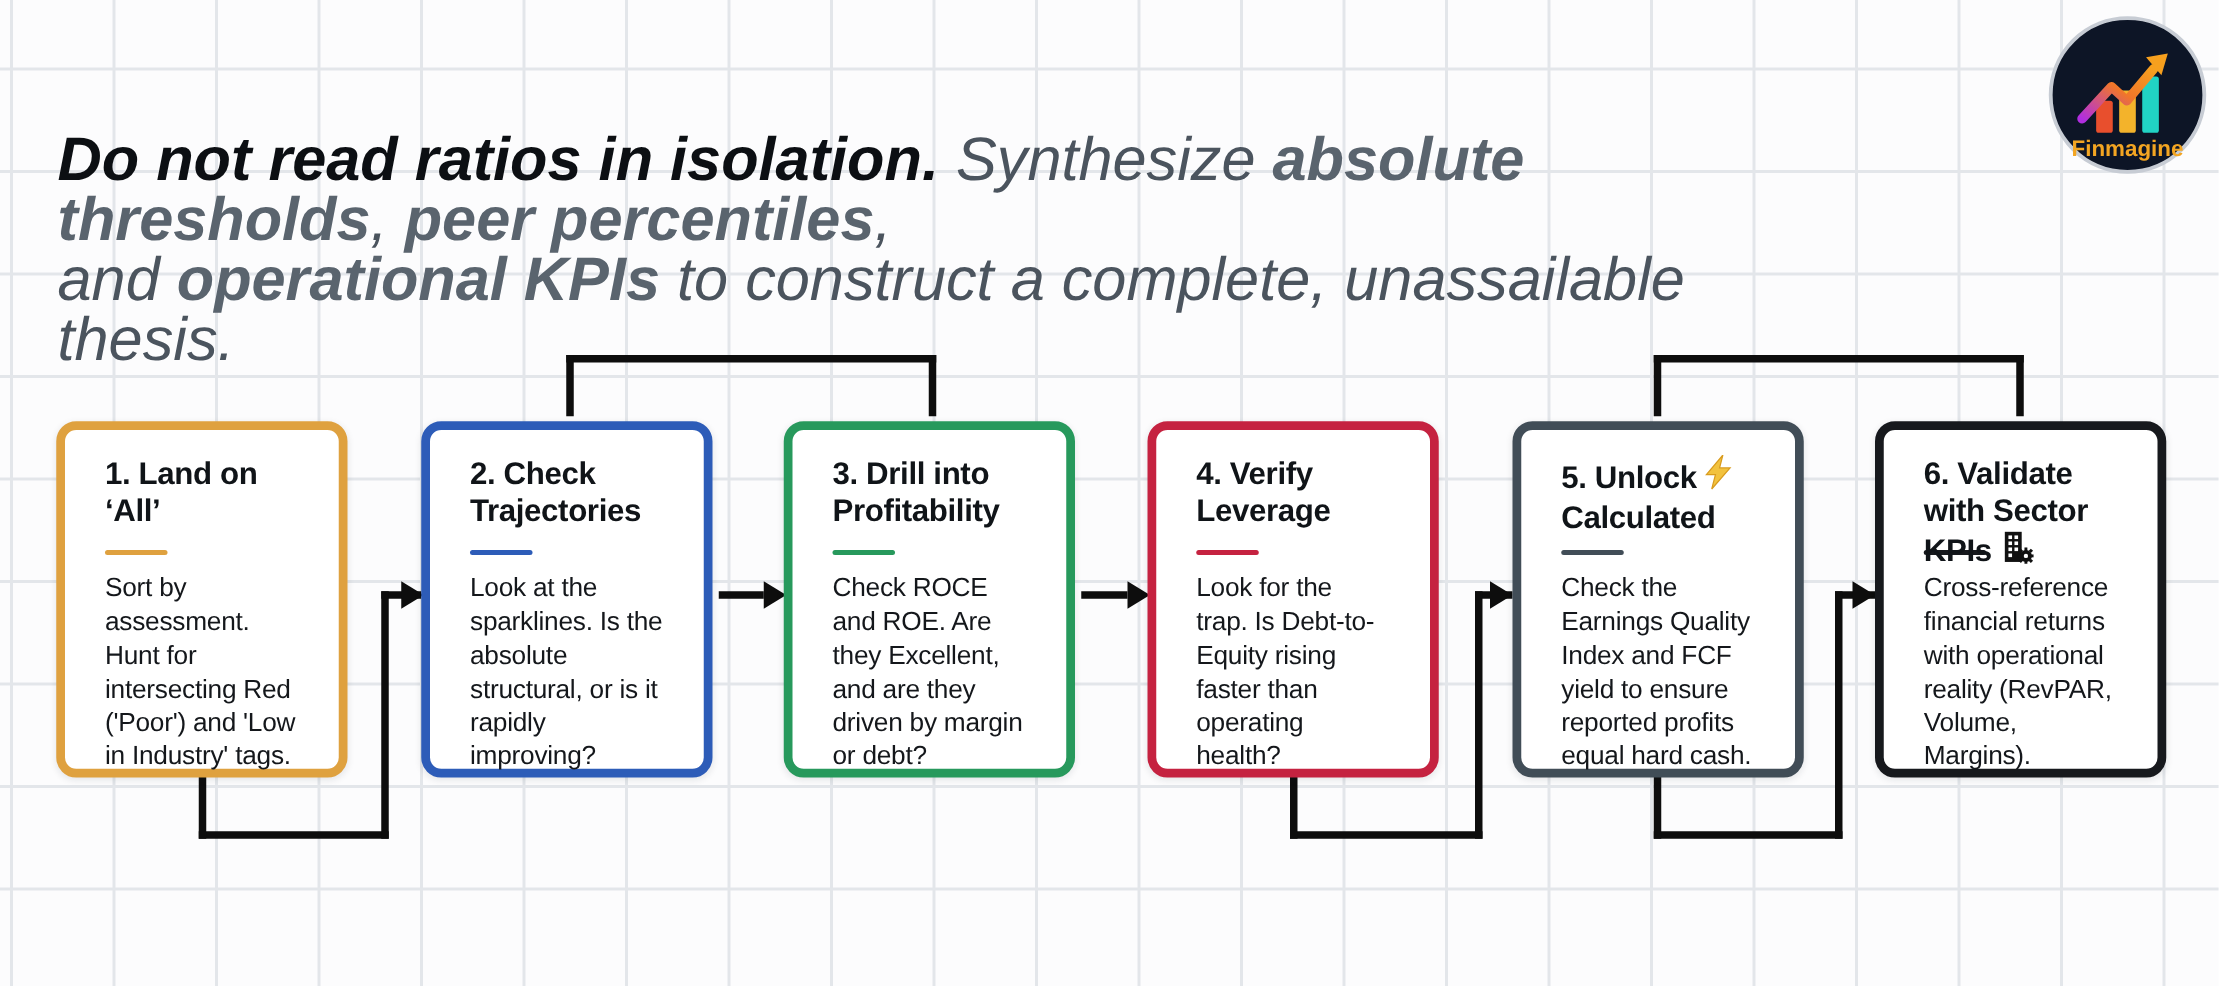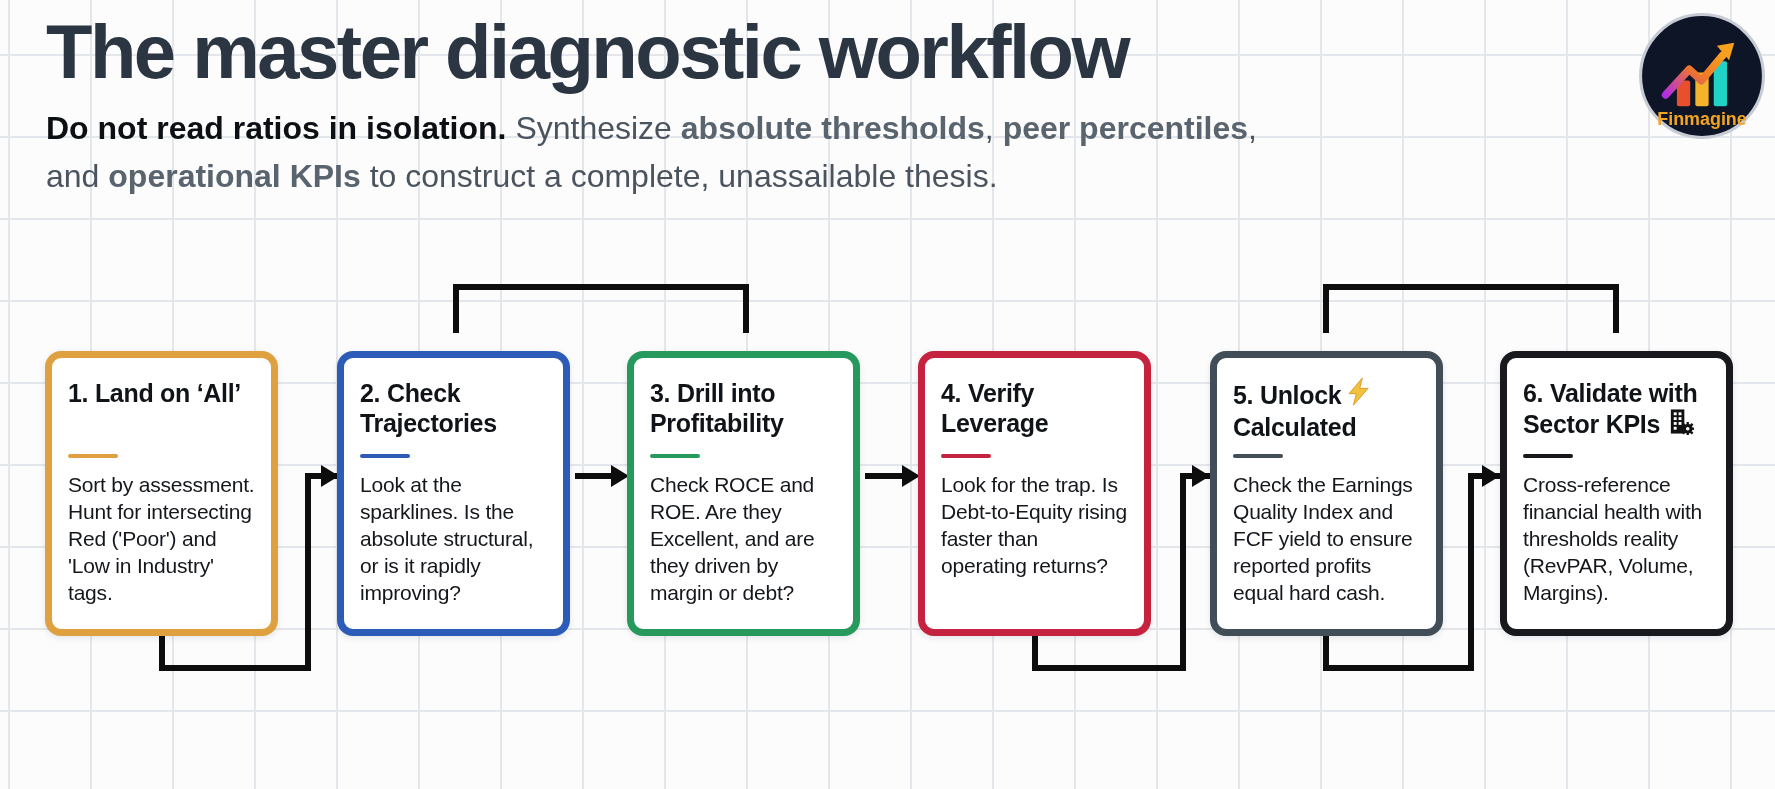--- a/index.html
+++ b/index.html
@@ -12,32 +12,32 @@
     background-size:82px 82px;
     background-position:8px 54px;
     font-family:"Liberation Sans",sans-serif;
   }
   .page-title{
     position:absolute;left:46px;top:8px;
     font-size:76px;font-weight:900;letter-spacing:-2.5px;color:#2b3642;
   }
   .subtitle{
     position:absolute;left:46px;top:104px;width:1400px;
-    font-size:32px;line-height:48px;color:#4b545e;font-weight:400;
+    font-size:49px;line-height:48px;color:#4b545e;font-weight:400;font-style:italic;
   }
   .seg{white-space:pre-wrap;}
   .seg.bold-dark{font-weight:800;color:#0c0f13;}
   .seg.bold-gray{font-weight:800;color:#5a646e;}
   .seg.regular{font-weight:400;color:#4b545e;}
   .logo{position:absolute;left:1638px;top:12px;width:128px;height:128px;}
   
   .card{
-    position:absolute;top:351px;width:233px;height:285px;box-sizing:border-box;
+    position:absolute;top:337px;width:233px;height:285px;box-sizing:border-box;
     background:#fff;border:7px solid #333;border-radius:16px;
-    padding:20px 16px;box-shadow:0 2px 6px rgba(20,30,40,.10);
+    padding:20px 32px;box-shadow:0 2px 6px rgba(20,30,40,.10);
   }
   .card-title{
     font-size:25px;font-weight:800;line-height:1.2;color:#101418;
     height:72px;letter-spacing:-0.3px;
   }
   .ticon{display:inline-block;vertical-align:-2px;}
   .divider{width:50px;height:4px;margin:4px 0 14px;border-radius:2px;background:#333;}
   .card-body{font-size:21px;line-height:1.28;color:#14171b;letter-spacing:-0.2px;}
   
   .bracket{position:absolute;top:284px;height:49px;box-sizing:border-box;
@@ -49,21 +49,20 @@
   .hline{position:absolute;top:473px;height:6px;background:#0d0d0d;}
   .arrowhead{position:absolute;top:465px;width:0;height:0;
     border-top:11px solid transparent;border-bottom:11px solid transparent;
     border-left:18px solid #0d0d0d;}
 </style>
 </head>
 <body>
 
 <div class="stage">
 
-  <div class="page-title">The master diagnostic workflow</div>
 
   <div class="subtitle"><span class="seg bold-dark">Do not read ratios in isolation.</span><span class="seg regular"> Synthesize </span><span class="seg bold-gray">absolute thresholds</span><span class="seg regular">, </span><span class="seg bold-gray">peer percentiles</span><span class="seg regular">,</span><br><span class="seg regular">and </span><span class="seg bold-gray">operational KPIs</span><span class="seg regular"> to construct a complete, unassailable thesis.</span></div>
 
   <svg class="logo" viewBox="0 0 125 125">
     <defs>
       <linearGradient id="lg" x1="0" y1="1" x2="1" y2="0">
         <stop offset="0" stop-color="#b12ee0"></stop>
         <stop offset="0.55" stop-color="#f0762a"></stop>
         <stop offset="1" stop-color="#f7a01e"></stop>
       </linearGradient>
@@ -112,21 +111,21 @@
         <div class="card-body">Look at the sparklines. Is the absolute structural, or is it rapidly improving?</div>
       </div>
       <div class="card" style="left: 627px; border-color: rgb(39, 153, 92);">
         <div class="card-title"><span>3. Drill into Profitability</span></div>
         <div class="divider" style="background: rgb(39, 153, 92);"></div>
         <div class="card-body">Check ROCE and ROE. Are they Excellent, and are they driven by margin or debt?</div>
       </div>
       <div class="card" style="left: 918px; border-color: rgb(197, 34, 64);">
         <div class="card-title"><span>4. Verify Leverage</span></div>
         <div class="divider" style="background: rgb(197, 34, 64);"></div>
-        <div class="card-body">Look for the trap. Is Debt-to-Equity rising faster than operating returns?</div>
+        <div class="card-body">Look for the trap. Is Debt-to-Equity rising faster than operating health?</div>
       </div>
       <div class="card" style="left: 1210px; border-color: rgb(65, 77, 87);">
         <div class="card-title"><span>5. Unlock </span><span class="ticon"><svg width="22" height="28" viewBox="0 0 12 17">
               <polygon points="8,0 0,9.5 4.4,9.5 2.6,16.5 11.5,6.3 6.4,6.3" fill="#f2c23e" stroke="#d99c1e" stroke-width="0.6"></polygon>
             </svg></span><span> Calculated</span></div>
         <div class="divider" style="background: rgb(65, 77, 87);"></div>
         <div class="card-body">Check the Earnings Quality Index and FCF yield to ensure reported profits equal hard cash.</div>
       </div>
       <div class="card" style="left: 1500px; border-color: rgb(23, 25, 29);">
         <div class="card-title"><span>6. Validate with Sector KPIs </span><span class="ticon"><svg width="27" height="27" viewBox="0 0 28 28">
@@ -147,17 +146,17 @@
                 <rect x="14.5" y="20.3" width="3" height="2.4"></rect>
                 <rect x="25" y="20.3" width="3" height="2.4"></rect>
                 <rect x="16" y="16" width="2.6" height="2.6" transform="rotate(45 17.3 17.3)"></rect>
                 <rect x="24.3" y="16" width="2.6" height="2.6" transform="rotate(45 25.6 17.3)"></rect>
                 <rect x="16" y="24.3" width="2.6" height="2.6" transform="rotate(45 17.3 25.6)"></rect>
                 <rect x="24.3" y="24.3" width="2.6" height="2.6" transform="rotate(45 25.6 25.6)"></rect>
               </g>
               <circle cx="21.5" cy="21.5" r="1.8" fill="#fff"></circle>
             </svg></span></div>
         <div class="divider" style="background: rgb(23, 25, 29);"></div>
-        <div class="card-body">Cross-reference financial health with thresholds reality (RevPAR, Volume, Margins).</div>
+        <div class="card-body">Cross-reference financial returns with operational reality (RevPAR, Volume, Margins).</div>
       </div>
     </div>
 
 </div>
 
 </body></html>

